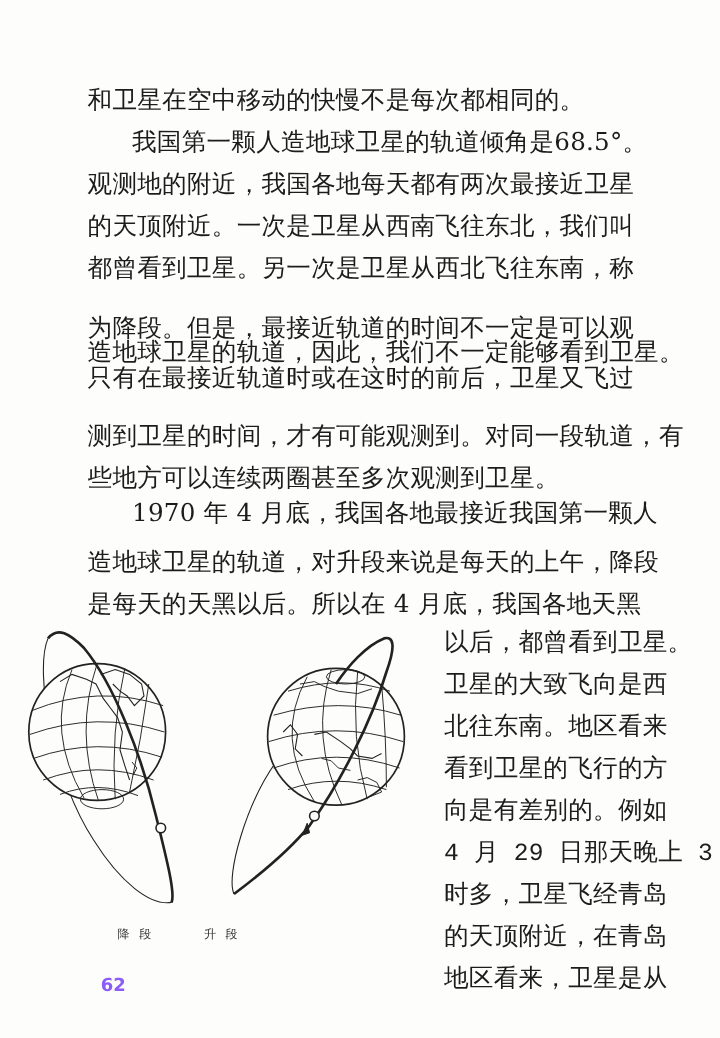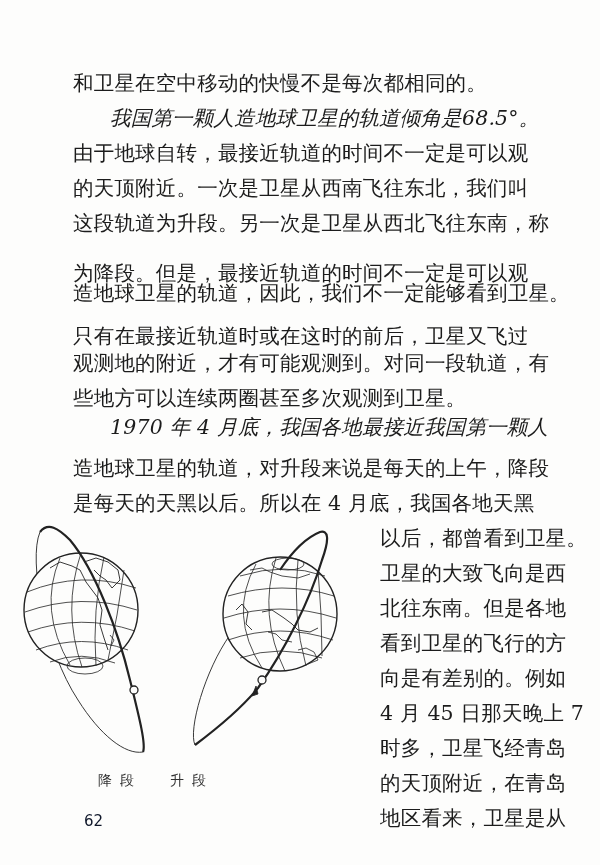--- a/index.html
+++ b/index.html
@@ -1,53 +1,53 @@
 <!DOCTYPE html>
 <html><head>
   <meta charset="utf-8">
   <style>
     html, body { margin:0; padding:0; }
     body { width:600px; height:865px; background:#fdfdfc; position:relative; overflow:hidden;
       font-family:"DejaVu Serif","Liberation Serif",serif; color:#1c1c1c; }
     .line { position:absolute; left:73px; width:407px; font-size:20.5px; line-height:26px; white-space:nowrap;
       letter-spacing:0.2px; }
-    .indent { left:110px; width:370px;font-style:italic; }
-    .narrow { left:380px; width:125px; font-size:20.5px; }
+    .indent { left:110px; width:370px; }
+    .narrow { left:370px; width:125px; font-size:20.5px;font-family:Liberation Mono, monospace; }
     .justify { text-align:justify; text-align-last:justify; }
-    .caption { position:absolute; top:772px; font-size:14px; letter-spacing:8px; color:#333;
+    .caption { position:absolute; top:772px; font-size:10px; letter-spacing:8px; color:#333;
       font-family:"DejaVu Sans","Liberation Sans",sans-serif; }
-    .pagenum { position:absolute; left:84px; top:812px; font-size:15px; font-weight:normal;
-      font-family:"DejaVu Sans","Liberation Sans",sans-serif; color:#0f172a; }
+    .pagenum { position:absolute; left:84px; top:812px; font-size:15px; font-weight:bold;
+      font-family:"DejaVu Sans","Liberation Sans",sans-serif; color:#8b5cf6; }
     svg { position:absolute; left:0; top:500px; }
   </style>
 </head>
 <body>
 
 <div class="line" style="top:70px">和卫星在空中移动的快慢不是每次都相同的。</div>
 
 <div class="line indent justify" style="top:105px">我国第一颗人造地球卫星的轨道倾角是68.5°。</div>
-<div class="line justify" style="top:140px">由于地球自转，最接近轨道的时间不一定是可以观</div>
+<div class="line justify" style="top:140px">观测地的附近，我国各地每天都有两次最接近卫星</div>
 <div class="line justify" style="top:175px">的天顶附近。一次是卫星从西南飞往东北，我们叫</div>
-<div class="line justify" style="top:210px">这段轨道为升段。另一次是卫星从西北飞往东南，称</div>
+<div class="line justify" style="top:210px">都曾看到卫星。另一次是卫星从西北飞往东南，称</div>
 <div class="line justify" style="top:260px">为降段。但是，最接近轨道的时间不一定是可以观</div>
 <div class="line justify" style="top:280px">造地球卫星的轨道，因此，我们不一定能够看到卫星。</div>
-<div class="line justify" style="top:323px">只有在最接近轨道时或在这时的前后，卫星又飞过</div>
-<div class="line justify" style="top:350px">观测地的附近，才有可能观测到。对同一段轨道，有</div>
+<div class="line justify" style="top:302px">只有在最接近轨道时或在这时的前后，卫星又飞过</div>
+<div class="line justify" style="top:350px">测到卫星的时间，才有可能观测到。对同一段轨道，有</div>
 <div class="line" style="top:385px">些地方可以连续两圈甚至多次观测到卫星。</div>
 
 <div class="line indent justify" style="top:414px">1970 年 4 月底，我国各地最接近我国第一颗人</div>
 <div class="line justify" style="top:455px">造地球卫星的轨道，对升段来说是每天的上午，降段</div>
 <div class="line justify" style="top:490px">是每天的天黑以后。所以在 4 月底，我国各地天黑</div>
 
 <div class="line narrow justify" style="top:525px">以后，都曾看到卫星。</div>
 <div class="line narrow justify" style="top:560px">卫星的大致飞向是西</div>
-<div class="line narrow justify" style="top:595px">北往东南。但是各地</div>
+<div class="line narrow justify" style="top:595px">北往东南。地区看来</div>
 <div class="line narrow justify" style="top:630px">看到卫星的飞行的方</div>
 <div class="line narrow justify" style="top:665px">向是有差别的。例如</div>
-<div class="line narrow justify" style="top:700px">4 月 45 日那天晚上 7</div>
+<div class="line narrow justify" style="top:700px">4 月 29 日那天晚上 3</div>
 <div class="line narrow justify" style="top:735px">时多，卫星飞经青岛</div>
 <div class="line narrow justify" style="top:770px">的天顶附近，在青岛</div>
 <div class="line narrow justify" style="top:805px">地区看来，卫星是从</div>
 
 <svg width="350" height="270" viewBox="0 0 350 270">
 
   <g fill="none" stroke="#222">
 
     <path d="M40,32 C28,60 45,150 78,200 C100,235 125,255 143,252" stroke-width="0.9"></path>
 

